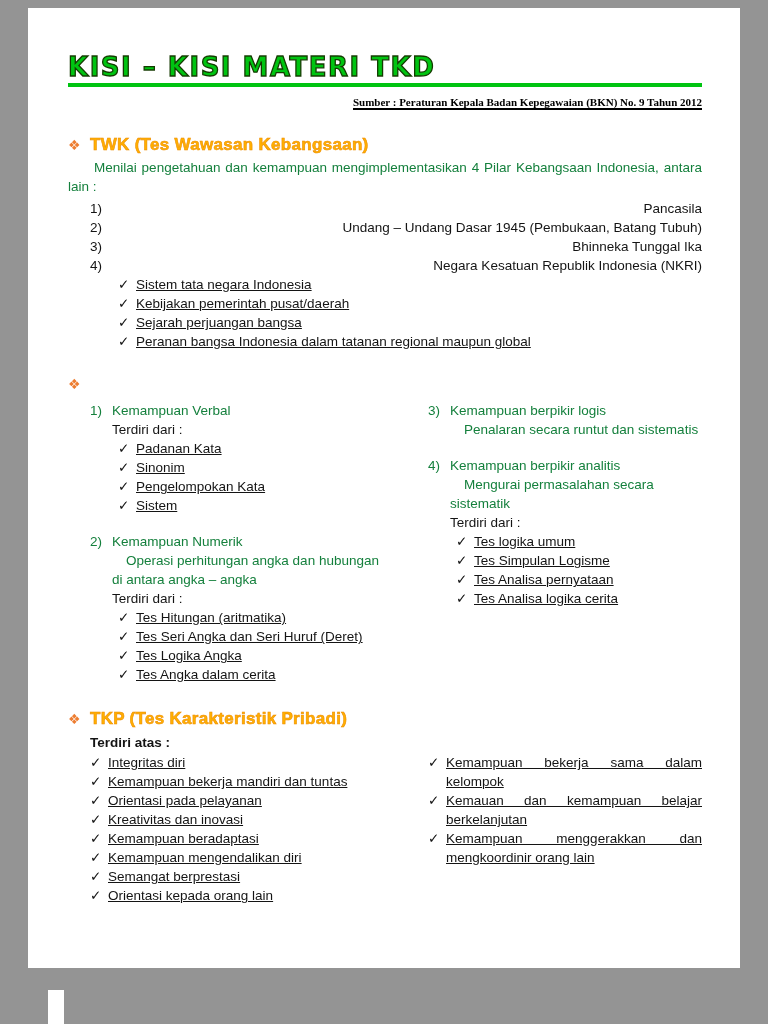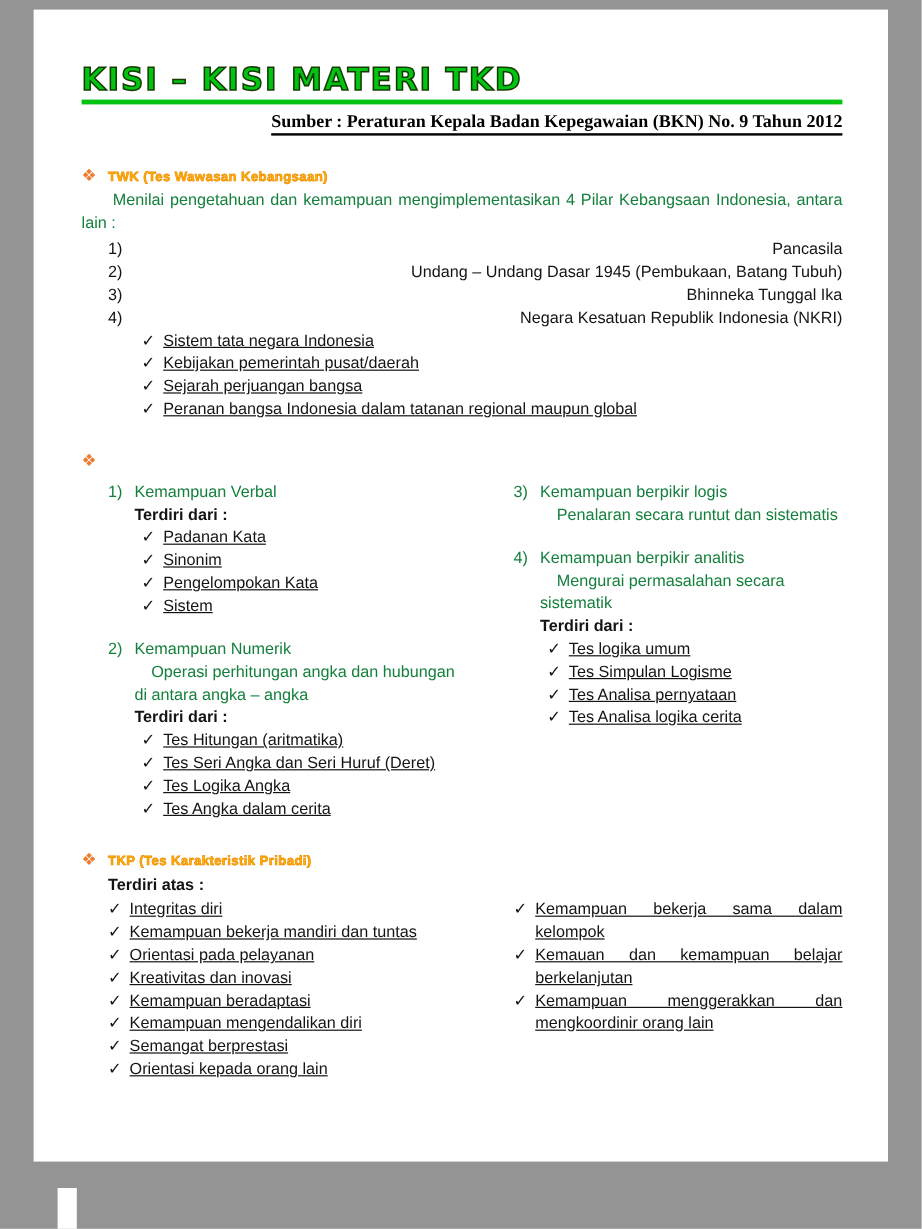--- a/index.html
+++ b/index.html
@@ -23,27 +23,27 @@
     width:16px; height:34px; background:#ffffff;
   }
   .doc-title {
     font-weight:bold; font-size:26px; letter-spacing:1.5px;
     color:#00C411; -webkit-text-stroke:1.3px #143a00;
     line-height:1.05; font-family:"DejaVu Sans", sans-serif;
   }
   .title-rule { height:4px; background:#00C411; margin-top:2px; }
   .source-row { text-align:right; margin-top:7px; }
   .source-text {
-    font-family:"Liberation Serif", serif; font-weight:bold; font-size:15px;
+    font-family:"Liberation Serif", serif; font-weight:bold; font-size:11px;
     color:#000; border-bottom:2px solid #000; display:inline-block; padding-bottom:0px;
   }
   .section-heading { display:flex; align-items:baseline; margin-top:25px; }
   .diamond { flex:0 0 22px; color:#ED7D31; font-size:14px; }
   .heading-text {
-    font-weight:bold; font-size:11px; letter-spacing:0.3px;
+    font-weight:bold; font-size:17px; letter-spacing:0.3px;
     color:#FFB000; -webkit-text-stroke:0.55px #ED8B00;
   }
   .blue { color:#15803d; }
   .intro { text-align:justify; text-indent:26px; margin-top:3px; line-height:19px; }
   .num-list { padding-left:22px; margin-top:3px; }
   .num-row { display:flex; line-height:19px; }
   .num { flex:0 0 22px; }
   .row-text { flex:1;text-align:right; }
   .check-row { display:flex; line-height:19px; }
   .chk { flex:0 0 18px; }
@@ -51,21 +51,21 @@
   .twk-checks { margin-left:50px; }
   .cols { display:flex; padding-left:22px; }
   .col-left { flex:0 0 292px; }
   .col-right { flex:1; margin-left:46px; }
   .tiu-cols { margin-top:9px; }
   .tiu-item { padding-left:22px; position:relative; }
   .gap-top { margin-top:17px; }
   .tiu-title-row { line-height:19px; }
   .tiu-num { position:absolute; left:0; }
   .tiu-desc { text-indent:14px; line-height:19px; }
-  .bold-label { font-weight:bold; line-height:19px; }
+  .bold-label { font-weight:normal; line-height:19px; }
   .tiu-checks { margin-left:6px; }
   .tkp-label { font-weight:bold; padding-left:22px; line-height:19px; margin-top:4px; }
   .tkp-cols { margin-top:1px; }
   .tkp-cols .chk-text { text-align:justify; }
 </style>
 </head>
 <body>
 
 <div class="page">
 

